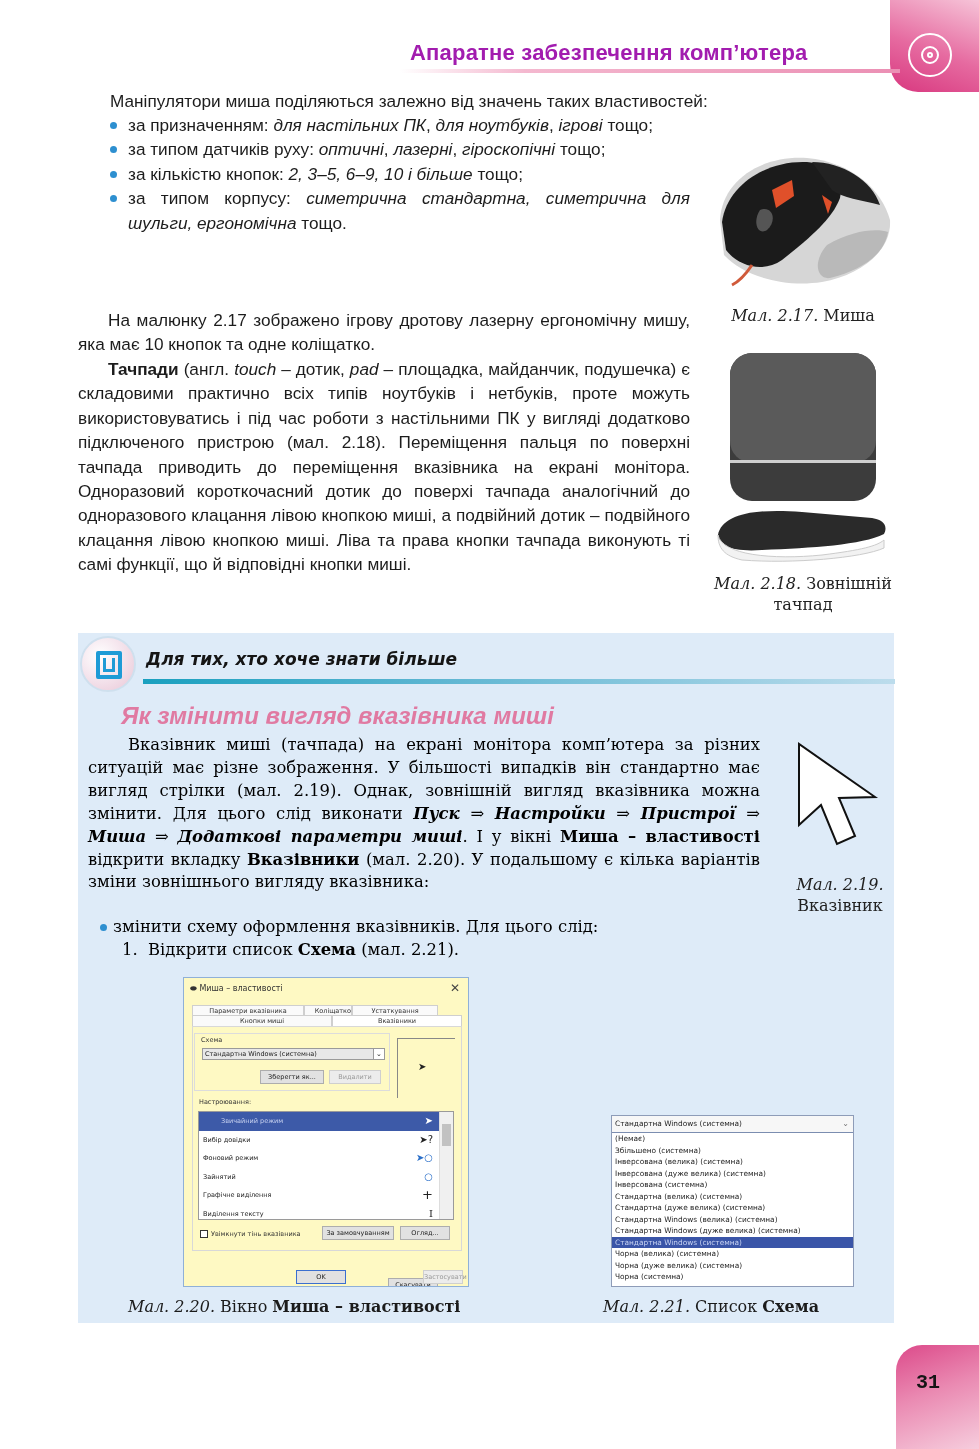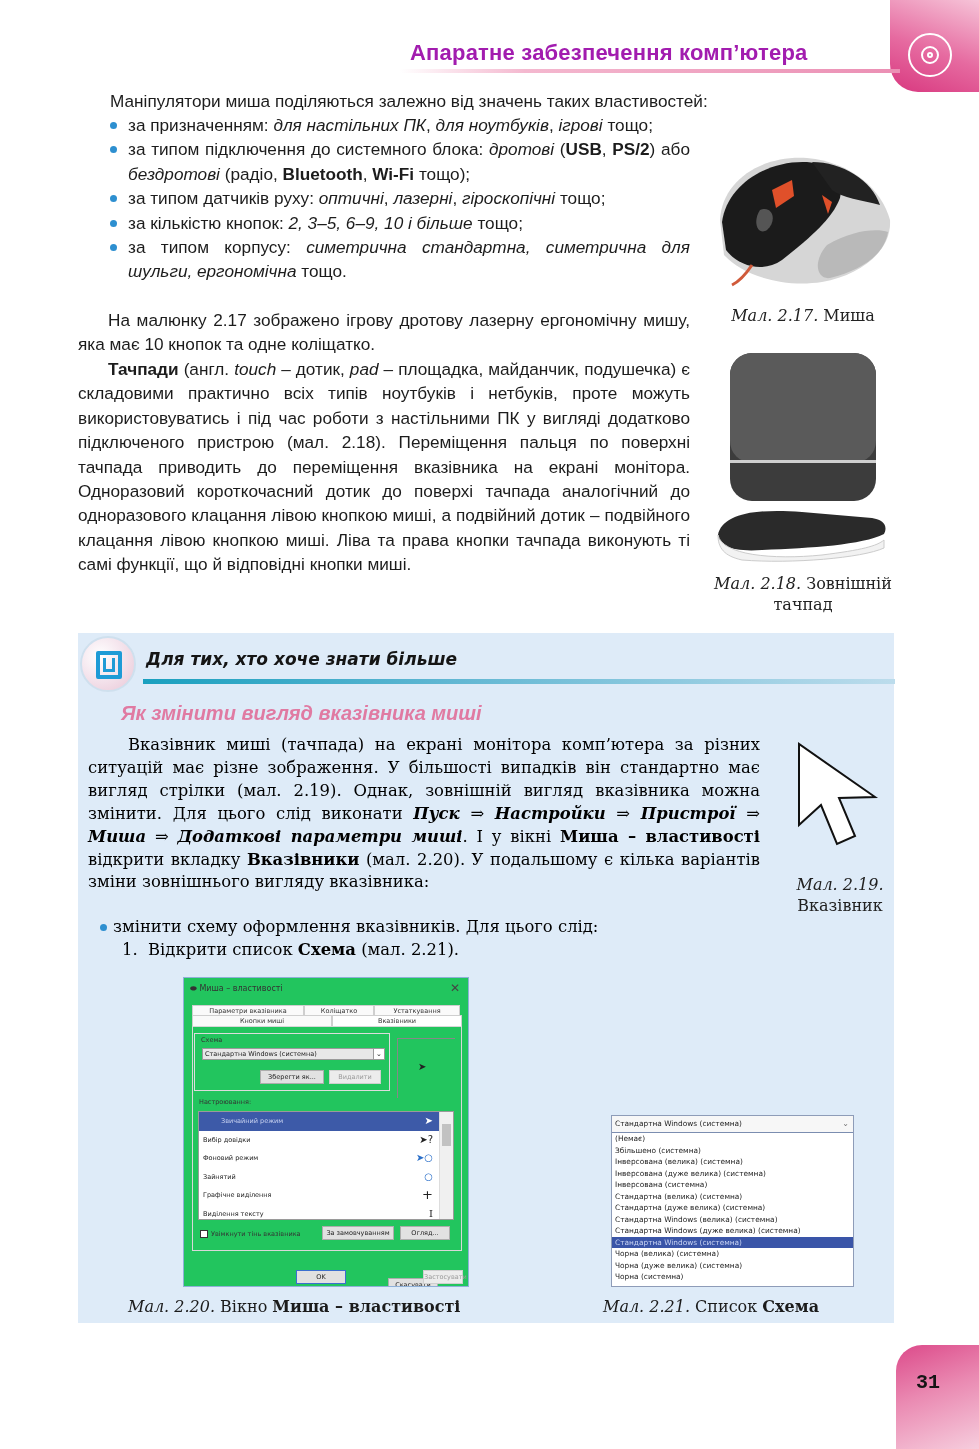--- a/index.html
+++ b/index.html
@@ -32,30 +32,30 @@
   .mouse { position: absolute; left: 712px; top: 150px; width: 182px; height: 140px; }
   .touchpad { position: absolute; left: 712px; top: 350px; width: 180px; height: 215px; }
 
   
   .infobox { position: absolute; left: 78px; top: 633px; width: 816px; height: 690px; background: #deebf8; }
   .info-icon { position: absolute; left: 80px; top: 636px; width: 56px; height: 56px; border-radius: 50%; background: radial-gradient(circle at 35% 35%, #ffffff 0%, #f5e6ee 45%, #e9c6d6 100%); border: 2px solid #cfe0ee; }
   .info-icon .sq { position: absolute; left: 14px; top: 13px; width: 26px; height: 28px; border: 4px solid #1e9bd6; border-radius: 2px; }
   .info-icon .sq2 { position: absolute; left: 21px; top: 20px; width: 12px; height: 14px; border: 3px solid #1e9bd6; border-top: none; }
   .info-title { position: absolute; left: 146px; top: 649px; font-family: "DejaVu Sans", sans-serif; font-style: italic; font-weight: bold; font-size: 17px; color: #151515; }
   .info-line { position: absolute; left: 143px; top: 679px; width: 752px; height: 5px; background: linear-gradient(90deg, #1aa0bf 0%, #5fb6d2 40%, #bcdcec 100%); }
-  .info-sub { position: absolute; left: 121px; top: 702px; font-family: "Liberation Sans", sans-serif; font-style: italic; font-weight: bold; font-size: 20px; color: #e07aa2; }
+  .info-sub { position: absolute; left: 121px; top: 702px; font-family: "Liberation Sans", sans-serif; font-style: italic; font-weight: bold; font-size: 24px; color: #e07aa2; }
   .serif-txt { position: absolute; font-family: "DejaVu Serif", serif; font-size: 16.4px; line-height: 22.9px; color: #000000; }
   .serif-txt .ind { text-indent: 40px; }
   .bl-dot { display: inline-block; width: 7px; height: 7px; border-radius: 50%; background: #2d8fd0; margin-right: 6px; vertical-align: middle; }
 
   
   .cursor-big { position: absolute; left: 795px; top: 740px; width: 90px; height: 110px; }
 
   
-  .dlg { position: absolute; left: 183px; top: 977px; width: 286px; height: 310px; background: #22c55e; border: 1px solid #8fb0d8; font-family: "DejaVu Sans", sans-serif; font-size: 7px; color: #222; overflow: hidden; }
+  .dlg { position: absolute; left: 183px; top: 977px; width: 286px; height: 310px; background: #fef9c3; border: 1px solid #8fb0d8; font-family: "DejaVu Sans", sans-serif; font-size: 7px; color: #222; overflow: hidden; }
   .dlg-title { position: absolute; left: 6px; top: 6px; font-size: 8px; color: #333; }
   .dlg-close { position: absolute; right: 8px; top: 3px; font-size: 12px; color: #444; }
   .dlg-tabs-row { position: absolute; left: 8px; height: 11px; display: flex; }
   .dlg-tab { border: 1px solid #cfcfcf; border-bottom: none; text-align: center; font-size: 6.5px; line-height: 10px; color: #333; background: #fafafa; }
   .dlg-panel { position: absolute; left: 8px; top: 48px; width: 270px; height: 225px; border: 1px solid #d8d8d8; }
   .dlg-group { position: absolute; left: 10px; top: 55px; width: 196px; height: 58px; border: 1px solid #dcdcdc; }
   .dlg-lbl { position: absolute; font-size: 6.5px; color: #333; }
   .dlg-select { position: absolute; left: 18px; top: 70px; width: 183px; height: 12px; border: 1px solid #9a9a9a; background: #e8e8e8; font-size: 6.5px; line-height: 11px; padding-left: 2px; }
   .dlg-select .arr { position: absolute; right: 0; top: 0; width: 11px; height: 10px; border-left: 1px solid #9a9a9a; background: #fff; text-align: center; font-size: 7px; line-height: 10px; }
   .dlg-btn { position: absolute; height: 14px; border: 1px solid #adadad; background: #e1e1e1; text-align: center; font-size: 6.5px; line-height: 12px; color: #222; }
@@ -88,21 +88,20 @@
 <body>
 
 <div class="hdr-corner"></div>
 <div class="hdr-disc"></div>
 <div class="hdr-title">Апаратне забезпечення комп’ютера</div>
 <div class="hdr-line"></div>
 
 <div class="txt" style="left:110px; top:89px; width:750px;">Маніпулятори миша поділяються залежно від значень таких властивостей:</div>
 <ul class="bullets txt" style="left:106px; top:113px; width:584px;">
   <li><span>за призначенням: </span><i>для настільних ПК</i><span>, </span><i>для ноутбуків</i><span>, </span><i>ігрові</i><span> тощо;</span></li>
-  <li><span>за типом підключення до системного блока: </span><i>дротові</i><span> (</span><b>USB</b><span>, </span><b>PS/2</b><span>) або </span><i>бездротові</i><span> (радіо, </span><b>Bluetooth</b><span>, </span><b>Wi-Fi</b><span> тощо);</span></li>
   <li><span>за типом датчиків руху: </span><i>оптичні</i><span>, </span><i>лазерні</i><span>, </span><i>гіроскопічні</i><span> тощо;</span></li>
   <li><span>за кількістю кнопок: </span><i>2, 3–5, 6–9, 10 і більше</i><span> тощо;</span></li>
   <li><span>за типом корпусу: </span><i>симетрична стандартна, симетрична для шульги, ергономічна</i><span> тощо.</span></li>
 </ul>
 <div class="txt just ind" style="left:78px; top:308px; width:612px;">На малюнку 2.17 зображено ігрову дротову лазерну ергономічну мишу, яка має 10 кнопок та одне коліщатко.</div>
 <div class="txt just ind" style="left:78px; top:357px; width:612px;"><b>Тачпади</b><span> (англ. </span><i>touch</i><span> – дотик, </span><i>pad</i><span> – площадка, майданчик, подушечка) є складовими практично всіх типів ноутбуків і нетбуків, проте можуть використовуватись і під час роботи з настільними ПК у вигляді додатково підключеного пристрою (мал. 2.18). Переміщення пальця по поверхні тачпада приводить до переміщення вказівника на екрані монітора. Одноразовий короткочасний дотик до поверхі тачпада аналогічний до одноразового клацання лівою кнопкою миші, а подвійний дотик – подвійного клацання лівою кнопкою миші. Ліва та права кнопки тачпада виконують ті самі функції, що й відповідні кнопки миші.</span></div>
 
 <svg class="mouse" viewBox="0 0 182 140">
   <path d="M8 70 C10 30 50 5 95 8 C140 12 170 40 178 70 C180 100 150 125 110 132 C70 138 30 125 12 105 Z" fill="#d6d6d6"></path>
   <path d="M10 72 C15 35 55 10 95 12 C120 14 132 30 128 48 C120 70 95 90 70 110 C50 124 25 115 14 100 Z" fill="#1b1b1b"></path>
@@ -144,21 +143,21 @@
 <svg class="cursor-big" viewBox="0 0 90 110">
   <path d="M4 4 L4 85 L26 65 L42 104 L60 96 L44 58 L80 57 Z" fill="#ffffff" stroke="#111" stroke-width="2" stroke-linejoin="miter"></path>
 </svg>
 <div class="fig-cap" style="left:782px; top:874px; width:116px;"><i>Мал. 2.19.</i><br><span>Вказівник</span></div>
 
 <div class="dlg">
   <div class="dlg-title"><span>⬬ </span><span>Миша – властивості</span></div>
   <div class="dlg-close">✕</div>
   <div class="dlg-tabs-row" style="top:27px;">
     <div class="dlg-tab" style="width:112px;">Параметри вказівника</div>
-    <div class="dlg-tab" style="width:70px;">Коліщатко</div>
+    <div class="dlg-tab" style="width:48px;text-align:right;">Коліщатко</div>
     <div class="dlg-tab" style="width:86px;">Устаткування</div>
   </div>
   <div class="dlg-tabs-row" style="top:37px;">
     <div class="dlg-tab" style="width:140px;">Кнопки миші</div>
     <div class="dlg-tab" style="width:130px; background:#fff;">Вказівники</div>
   </div>
   <div class="dlg-panel"></div>
   <div class="dlg-group"></div>
   <div class="dlg-lbl" style="left:17px; top:58px;">Схема</div>
   <div class="dlg-select"><span>Стандартна Windows (системна)</span><span class="arr">⌄</span></div>

